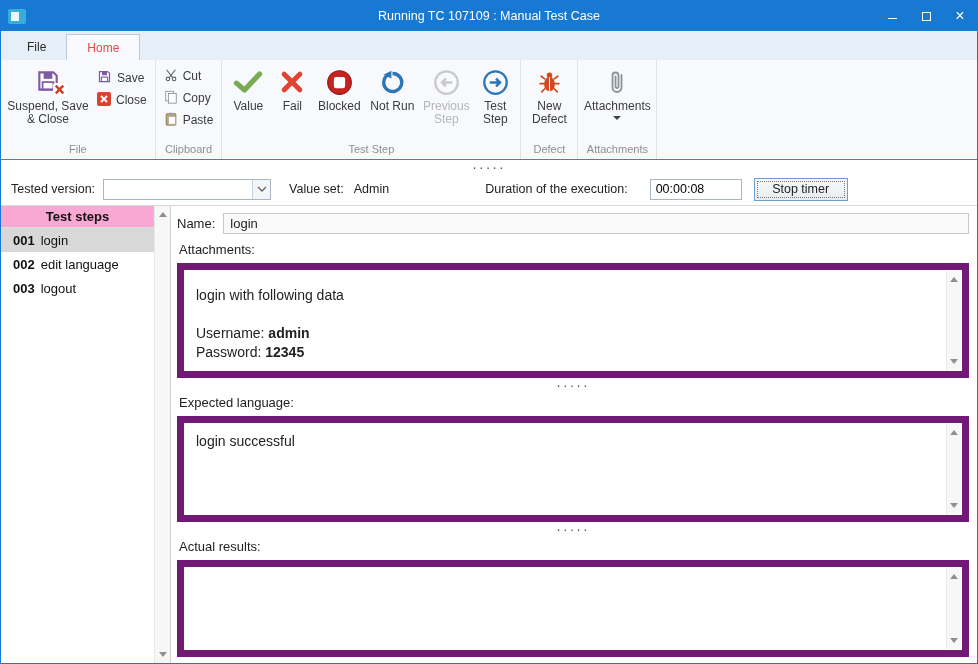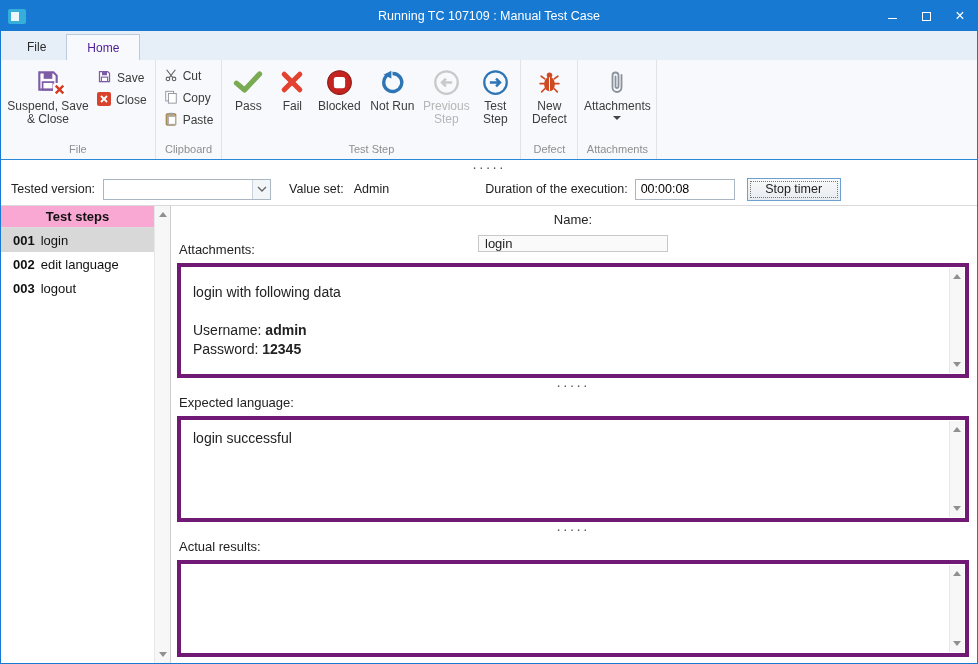--- a/index.html
+++ b/index.html
@@ -13,21 +13,21 @@
   .title-text { position: absolute; left: 0; right: 0; text-align: center; font-size: 12.5px; pointer-events: none; }
   .win-controls { margin-left: auto; display: flex; height: 100%; }
   .winbtn { width: 34px; height: 100%; display: flex; align-items: center; justify-content: center; cursor: default; }
   .glyph-min { width: 9px; height: 1px; background: #fff; margin-top: 4px; }
   .glyph-max { width: 9px; height: 9px; border: 1px solid #fff; }
   .glyph-close { font-size: 16px; line-height: 16px; }
 
   
   .tabrow { height: 29px; background: #e6eef8; display: flex; align-items: flex-end; padding-left: 6px; flex: 0 0 29px; }
   .tab { height: 26px; line-height: 26px; padding: 0 20px; color: #2b2b2b; }
-  .tab.active { background: #f7f9fc; color: #4c1d95; border: 1px solid #bccadb; border-bottom: none; }
+  .tab.active { background: #f7f9fc; color: #ef4444; border: 1px solid #bccadb; border-bottom: none; }
 
   
   .ribbon { height: 100px; background: #f7f9fc; border-bottom: 1px solid #2b88d8; display: flex; flex: 0 0 100px; }
   .rgroup { display: flex; flex-direction: column; border-right: 1px solid #e3e3e3; padding: 0 3px; }
   .rbody { flex: 1; display: flex; align-items: flex-start; }
   .glabel { height: 18px; line-height: 16px; text-align: center; color: #8f8f8f; font-size: 11px; }
   .btn-large { display: flex; flex-direction: column; align-items: center; padding-top: 6px; color: #3c3c3c; text-align: center; cursor: default; }
   .btn-large .icon-box { height: 32px; display: flex; align-items: center; justify-content: center; }
   .btn-large .lbl { margin-top: 2px; line-height: 13px; font-size: 12px; }
   .btn-large.disabled { color: #b6b6b6; }
@@ -42,45 +42,45 @@
   .grip { height: 13px; display: flex; align-items: center; justify-content: center; background: #fff; flex: 0 0 13px; }
   .grip span { font-size: 14px; line-height: 6px; letter-spacing: 2px; color: #555; }
   .toolbar { height: 33px; background: #fff; border-bottom: 1px solid #d9d9d9; display: flex; align-items: center; padding: 0 10px; flex: 0 0 33px; font-size: 12.5px; color: #222; }
   .combo { width: 168px; height: 21px; border: 1px solid #aab6c2; background: #fff; display: flex; margin-left: 8px; }
   .combo input { flex: 1; border: none; outline: none; padding: 0 4px; font-family: inherit; font-size: 12px; min-width: 0; }
   .combo-btn { width: 18px; border-left: 1px solid #c9d2da; background: #f3f6f9; display: flex; align-items: center; justify-content: center; }
   .tb-label { white-space: nowrap; }
   .valueset-lbl { margin-left: 18px; }
   .valueset-val { margin-left: 10px; color: #222; }
   .duration-lbl { margin-left: 96px; }
-  .duration-field { width: 100px; height: 21px; border: 1px solid #aab6c2; margin-left: 7px; padding: 0 5px; font-family: inherit; font-size: 12.5px; }
+  .duration-field { width: 92px; height: 21px; border: 1px solid #aab6c2; margin-left: 22px; padding: 0 5px; font-family: inherit; font-size: 12.5px; }
   .stop-btn { margin-left: 12px; width: 94px; height: 23px; border: 1px solid #6ea0cf; background: linear-gradient(#f8f9fa, #e8ebef); font-family: inherit; font-size: 12.5px; color: #222; outline: 1px dotted #777; outline-offset: -4px; cursor: default; }
 
   
   .content { flex: 1; display: flex; min-height: 0; background: #fff; }
   .leftpanel { width: 170px; border-right: 1px solid #cfcfcf; display: flex; }
   .steps-list { flex: 1; display: flex; flex-direction: column; }
   .steps-header { height: 22px; line-height: 22px; background: #f9a8d4; border-bottom: 1px solid #dcdcdc; font-weight: bold; font-size: 13px; text-align: center; color: #111; }
   .step-item { height: 24px; display: flex; align-items: center; padding-left: 12px; gap: 6px; font-size: 13px; color: #111; cursor: default; }
   .step-item.selected { background: #d8d8d8; }
   .step-num { font-weight: bold; }
 
   
   .vscroll { width: 16px; background: #f7f7f7; border-left: 1px solid #e8e8e8; position: relative; }
   .sb { position: absolute; top: 1px; right: 1px; bottom: 1px; width: 15px; background: #f7f7f7; border-left: 1px solid #e8e8e8; }
   .arr-up, .arr-dn { position: absolute; left: 50%; transform: translateX(-50%); width: 0; height: 0; border-left: 4px solid transparent; border-right: 4px solid transparent; }
   .arr-up { top: 6px; border-bottom: 5px solid #909090; }
   .arr-dn { bottom: 6px; border-top: 5px solid #909090; }
 
   
   .mainpanel { flex: 1; padding: 6px 8px 6px 6px; display: flex; flex-direction: column; min-width: 0; }
-  .name-row { height: 22px; margin-bottom: 4px; display: flex; align-items: center; gap: 8px; font-size: 13px; color: #222; flex-direction: column; }
+  .name-row { height: 22px; margin-bottom: 4px; display: flex; align-items: center; gap: 8px; font-size: 13px; color: #222; }
   .name-field { flex: 1; height: 21px; border: 1px solid #c8c8c8; background: #fafafa; padding: 0 6px; font-family: inherit; font-size: 13px; color: #222; }
   .section-label { height: 18px; margin: 4px 0 3px 2px; font-size: 13px; color: #222; }
-  .memo { position: relative; border: 4px solid #701a75; background: #fff; overflow: hidden; }
+  .memo { position: relative; border: 7px solid #701a75; background: #fff; overflow: hidden; }
   .memo.instructions { height: 115px; }
   .memo.expected { height: 106px; }
   .memo.actual { flex: 1; }
   .memo-text { padding: 16px 12px 0 12px; font-size: 14px; line-height: 19px; color: #222; }
   .memo-text.tight { padding-top: 9px; }
   .splitter { height: 13px; display: flex; align-items: center; justify-content: center; }
   .splitter span { font-size: 14px; line-height: 6px; letter-spacing: 2px; color: #555; }
 </style>
 </head>
 <body>
@@ -187,21 +187,21 @@
     </div>
 
     <div class="rgroup">
       <div class="rbody">
         <div class="btn-large" style="width:46px">
           <span class="icon-box">
               <svg width="30" height="24" viewBox="0 0 26 20">
                 <path d="M3 11l7 6L23 3" fill="none" stroke="#7aab52" stroke-width="4.5" stroke-linecap="round" stroke-linejoin="round"></path>
               </svg>
             </span>
-          <span class="lbl nowrap">Pass</span>
+          <span class="lbl nowrap">Value</span>
         </div>
         <div class="btn-large" style="width:42px">
           <span class="icon-box">
               <svg width="24" height="24" viewBox="0 0 20 20">
                 <path d="M3.5 3.5l13 13M16.5 3.5l-13 13" stroke="#e2422f" stroke-width="4.2" stroke-linecap="round"></path>
               </svg>
             </span>
           <span class="lbl nowrap">Fail</span>
         </div>
         <div class="btn-large" style="width:52px">

